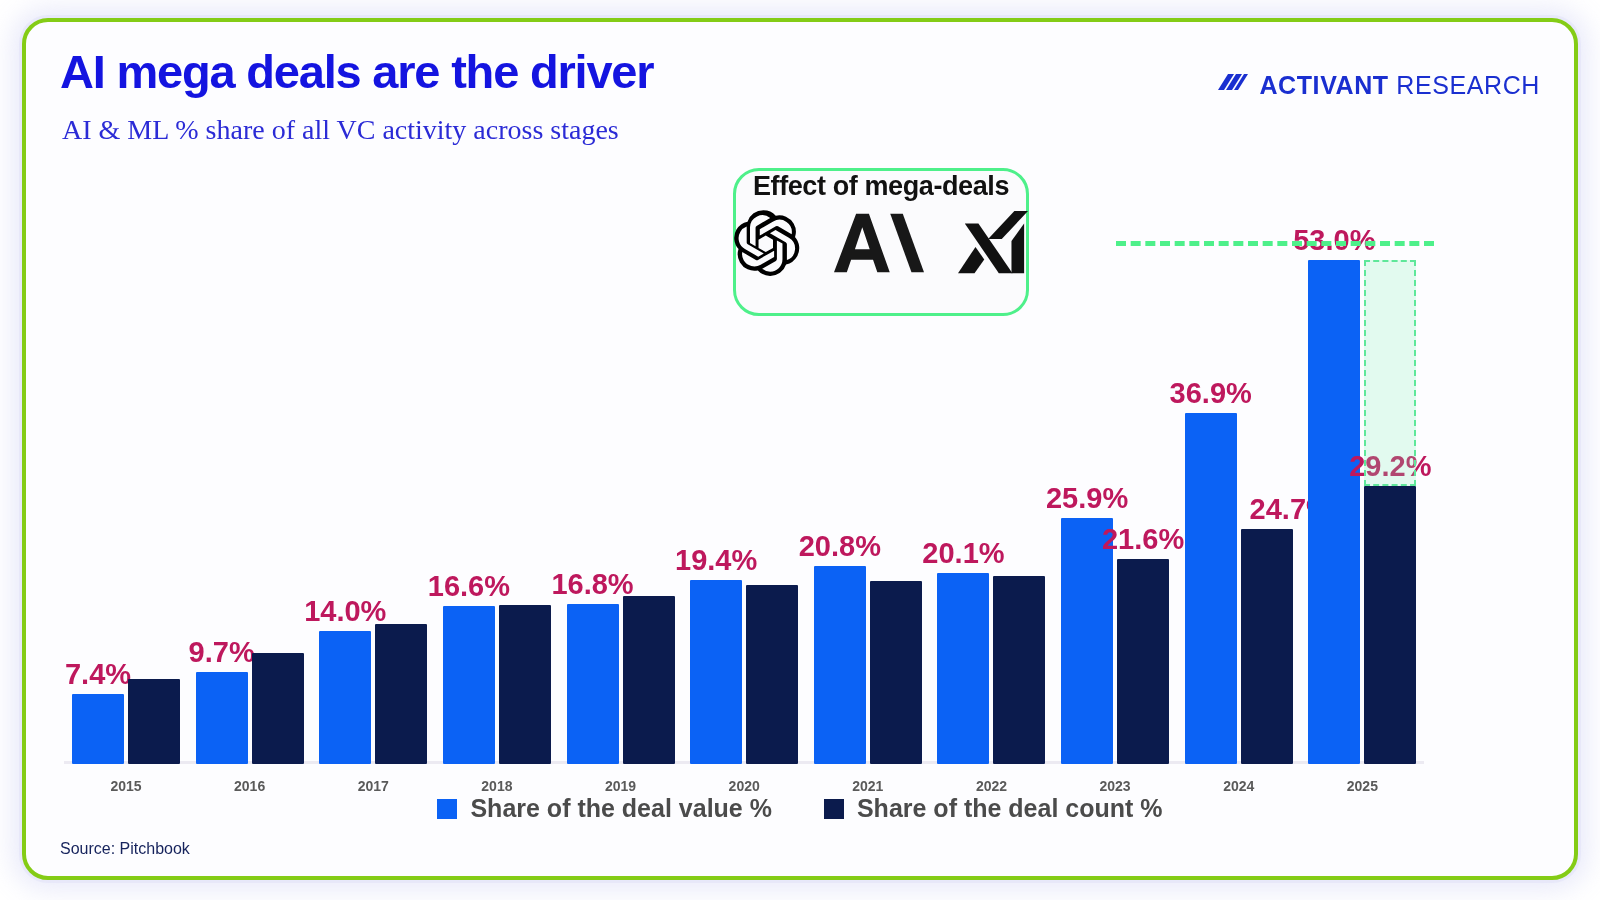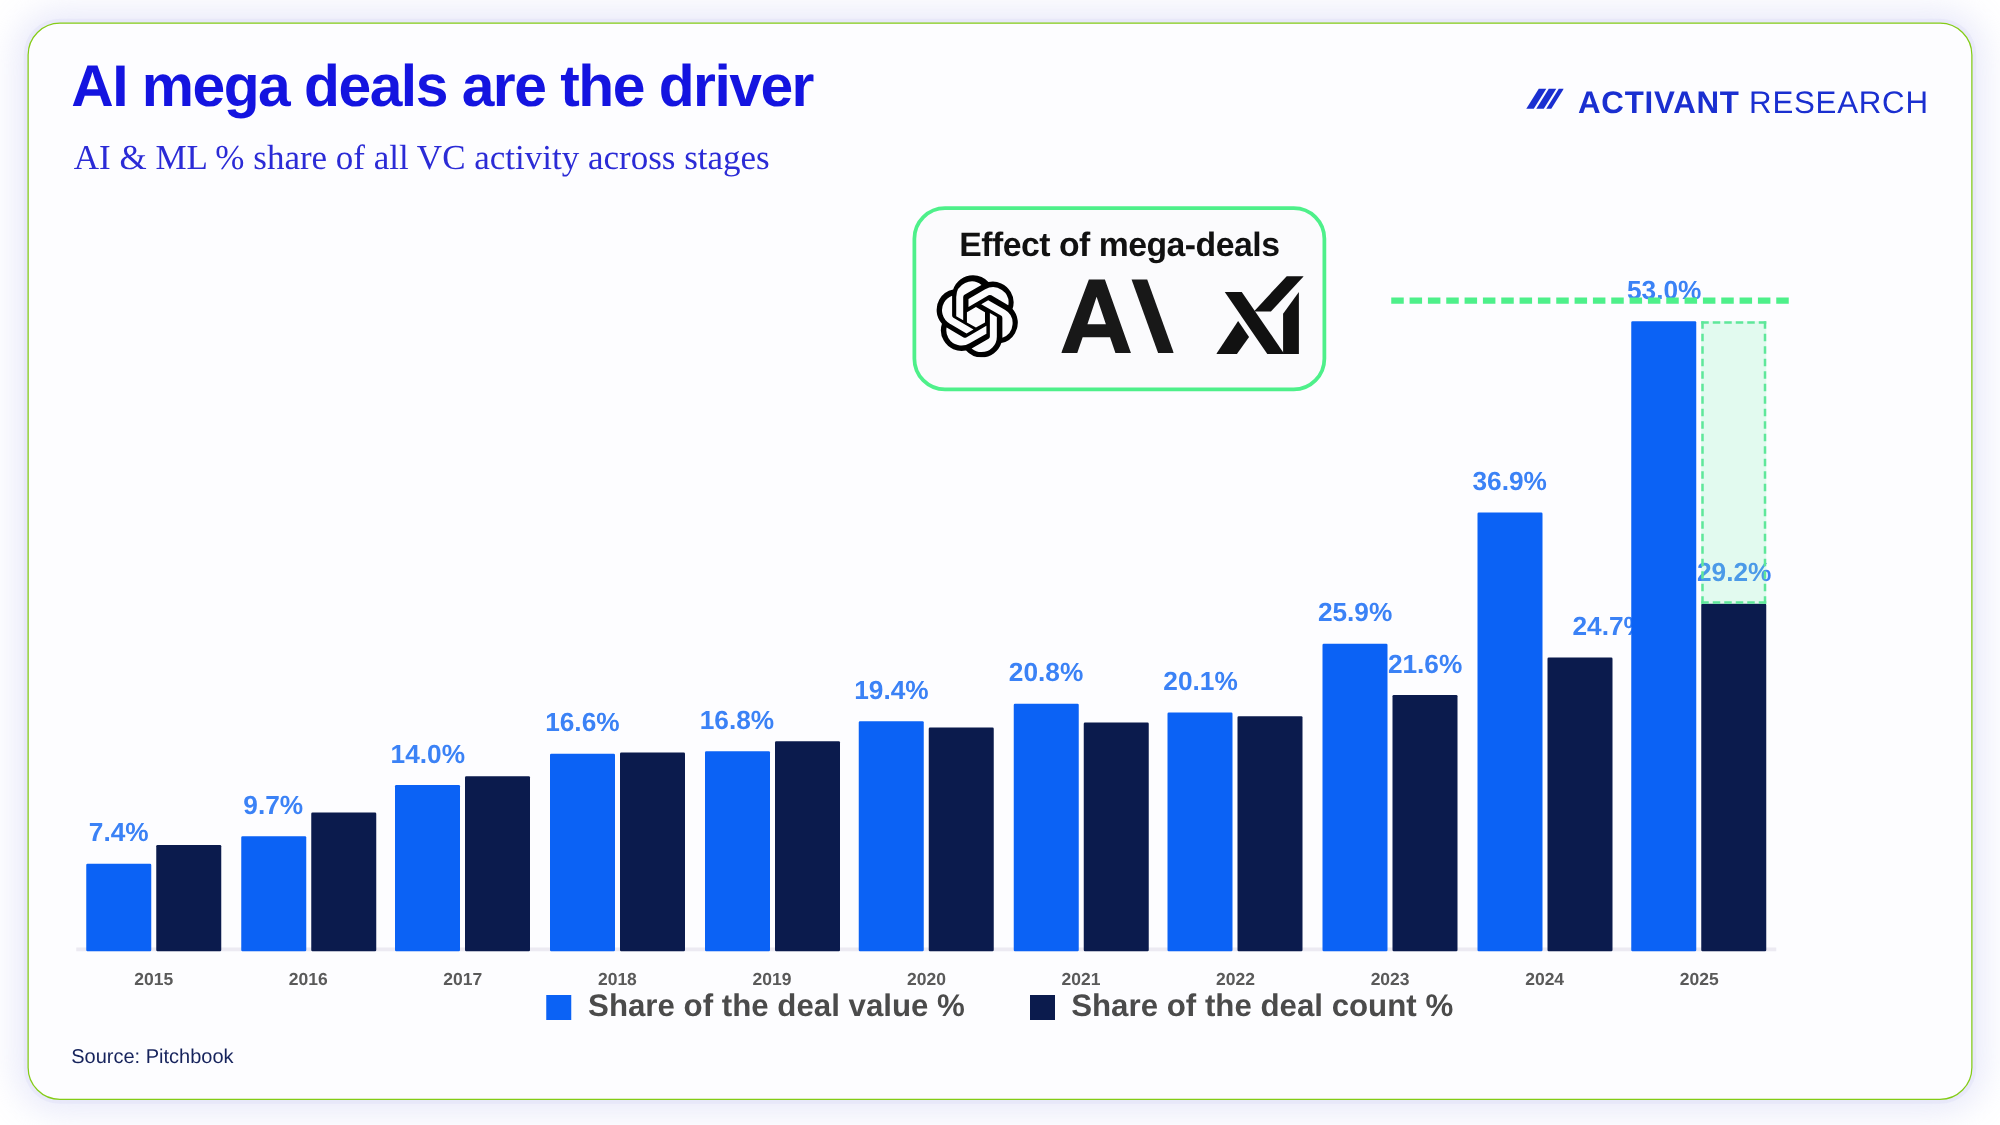--- a/index.html
+++ b/index.html
@@ -8,21 +8,21 @@
     background:#ffffff;
     font-family:"Liberation Sans", sans-serif;
     overflow:hidden;
   }
   #card {
     position:absolute;
     left:22px; top:18px;
     width:1556px; height:862px;
     background:#fdfdff;
     border-radius:26px;
-    border:1px solid #84cc16;
+    border:4px solid #84cc16;
     box-shadow:0 0 0 3px rgba(226,226,248,.55), 0 0 26px 10px rgba(206,209,245,.45);
     overflow:hidden;
     text-align:center;
   }
 
   
   #title {
     position:absolute; left:34px; top:22px;
     font-size:47px; font-weight:bold; letter-spacing:-1.2px;
     color:#1414e0; white-space:nowrap;
@@ -48,42 +48,41 @@
     width:1360px; height:592px;
   }
   .bar {
     position:absolute; bottom:0;
     border-radius:1px;
   }
   .bar.value { background:#0b62f5; }
   .bar.count { background:#0b1b4d; }
   .bar-label {
     position:absolute;
-    font-size:21px; font-weight:bold; color:#3b82f6;
+    font-size:29px; font-weight:bold; color:#be185d;
     white-space:nowrap; transform:translateX(-50%);
   }
   #axis-line {
     position:absolute; left:0; right:0; bottom:0;
     height:3px; background:#eceaf2;
   }
   .tick {
     position:absolute; top:606px;
     font-size:14px; font-weight:bold; color:#5a5a5a;
     transform:translateX(-50%); white-space:nowrap;
   }
 
   
   #mega-box {
     position:absolute; left:707px; top:146px;
-    width:331px; height:148px;
+    width:296px; height:148px;
     background:#fbfbfd;
     border:3px solid #4ef08a;
     border-radius:26px;
     display:flex; flex-direction:column; align-items:center;
-    padding-top:13px;
     z-index:6;
   }
   #mega-box .heading { font-size:27px; font-weight:bold; color:#111; letter-spacing:-.4px; }
   #mega-box .logos { display:flex; align-items:center; gap:34px; margin-top:8px; }
   #dash-line {
     position:absolute; left:1090px; top:219px;
     width:318px; height:0;
     border-top:5px dashed #4ef08a;
     z-index:5;
   }

